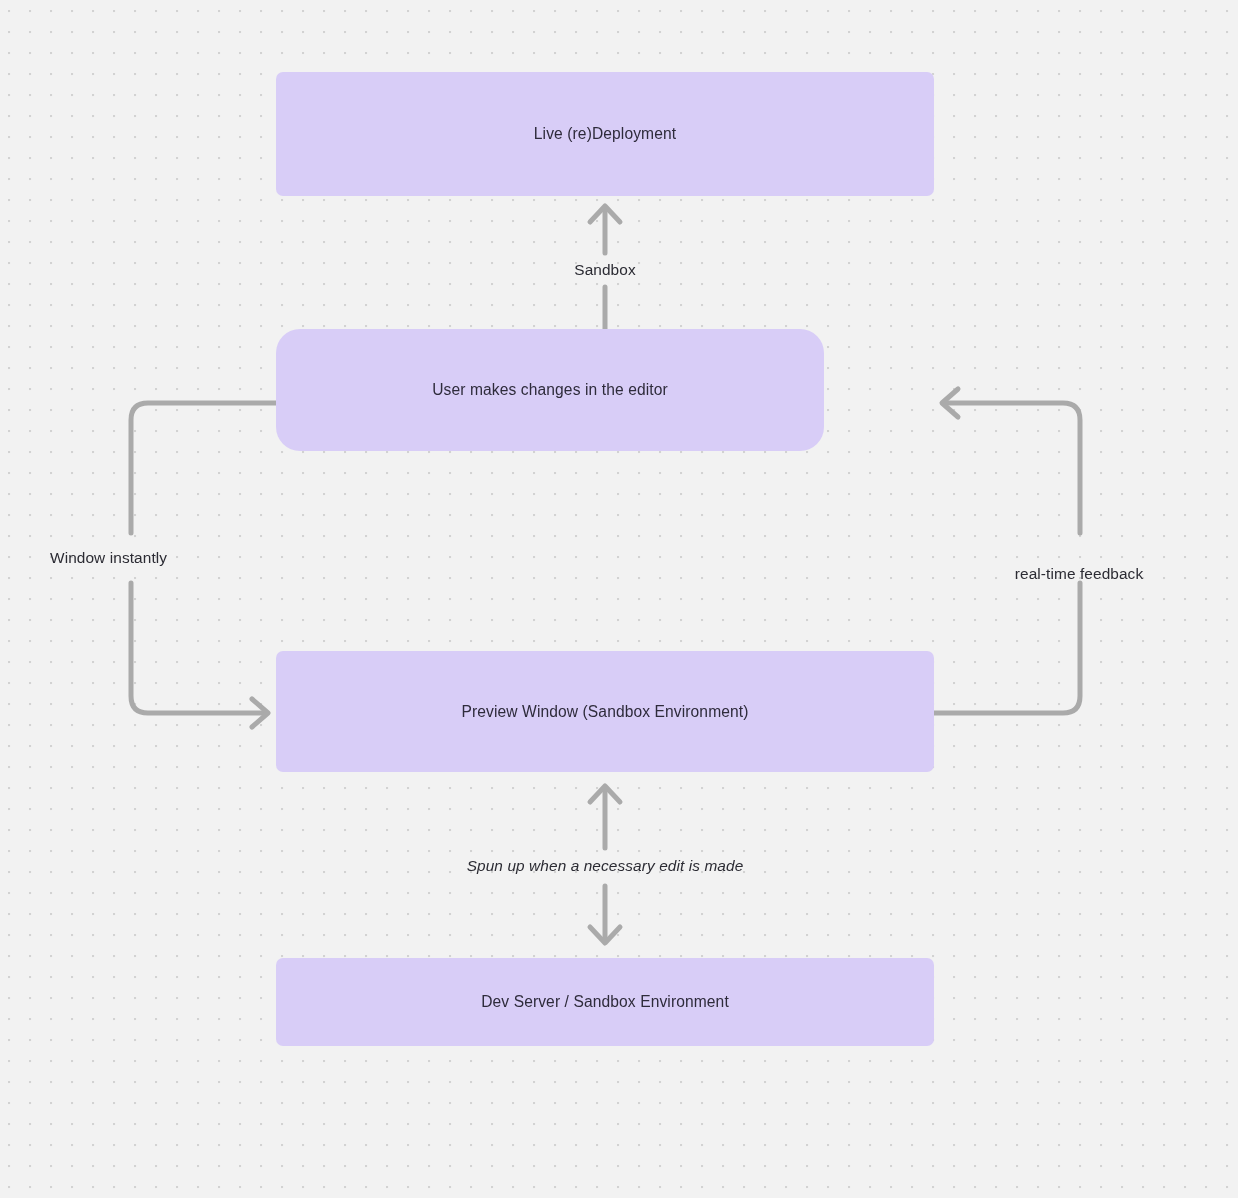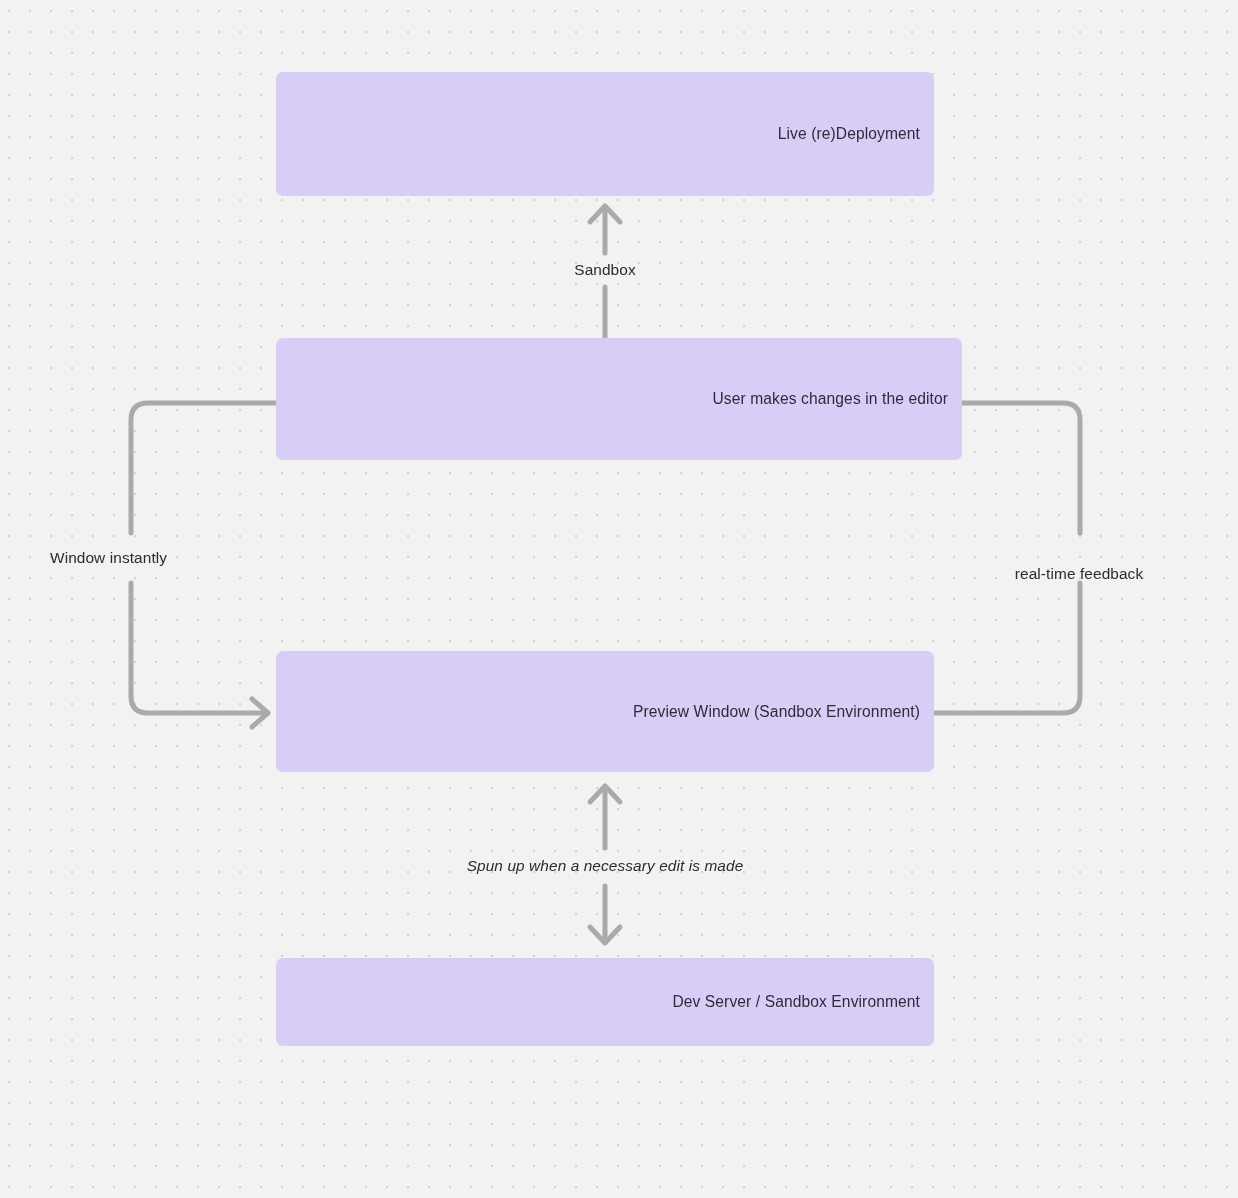--- a/index.html
+++ b/index.html
@@ -33,21 +33,21 @@
     width: 1238px;
     height: 1198px;
     pointer-events: none;
   }
 
   .node {
     position: absolute;
     box-sizing: border-box;
     display: flex;
     align-items: center;
-    justify-content: flex-end;
+    justify-content: center;
     border-radius: 7px;
     background: #d8cdf7;
     color: #2e2b3b;
     font-size: 15.6px;
     line-height: 1.25;
     letter-spacing: 0.1px;
     text-align: center;
     padding: 23px 14px;
   }
 
@@ -99,21 +99,21 @@
         <path d="M 590 927 L 605 943 L 620 927"></path>
       </g>
 
     </g>
   </svg>
 
   <div class="node" style="left:276px; top:72px; width:658px; height:124px;">
     <span>Live (re)Deployment</span>
   </div>
 
-  <div class="node" style="left:276px; top:338px; width:686px; height:122px;">
+  <div class="node" style="left:276px; top:329px; width:548px; height:122px;border-radius:24px;">
     <span>User makes changes in the editor</span>
   </div>
 
   <div class="node" style="left:276px; top:651px; width:658px; height:121px;">
     <span>Preview Window (Sandbox Environment)</span>
   </div>
 
   <div class="node" style="left:276px; top:958px; width:658px; height:88px;">
     <span>Dev Server / Sandbox Environment</span>
   </div>

